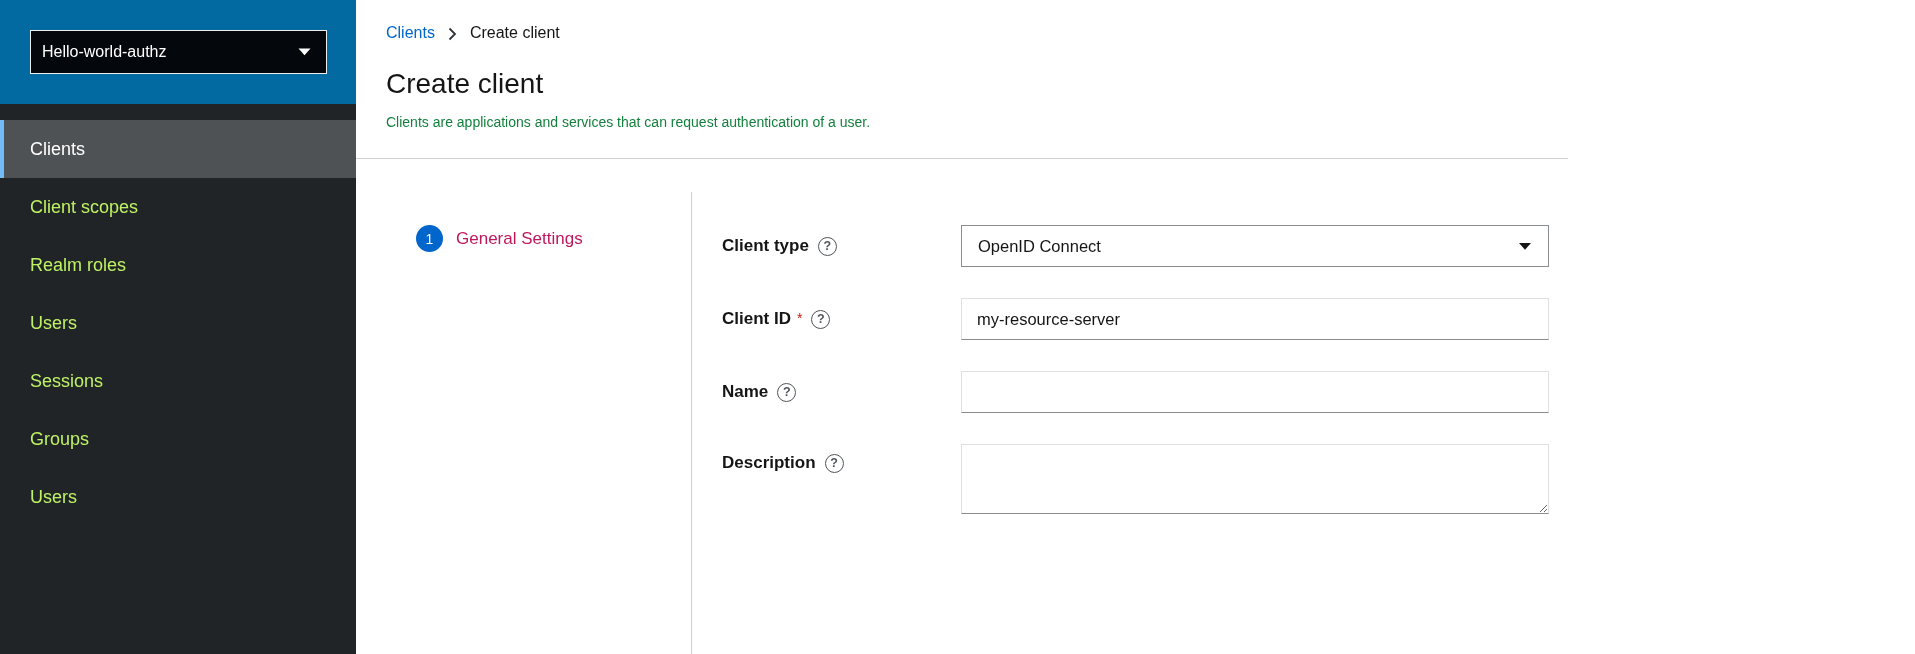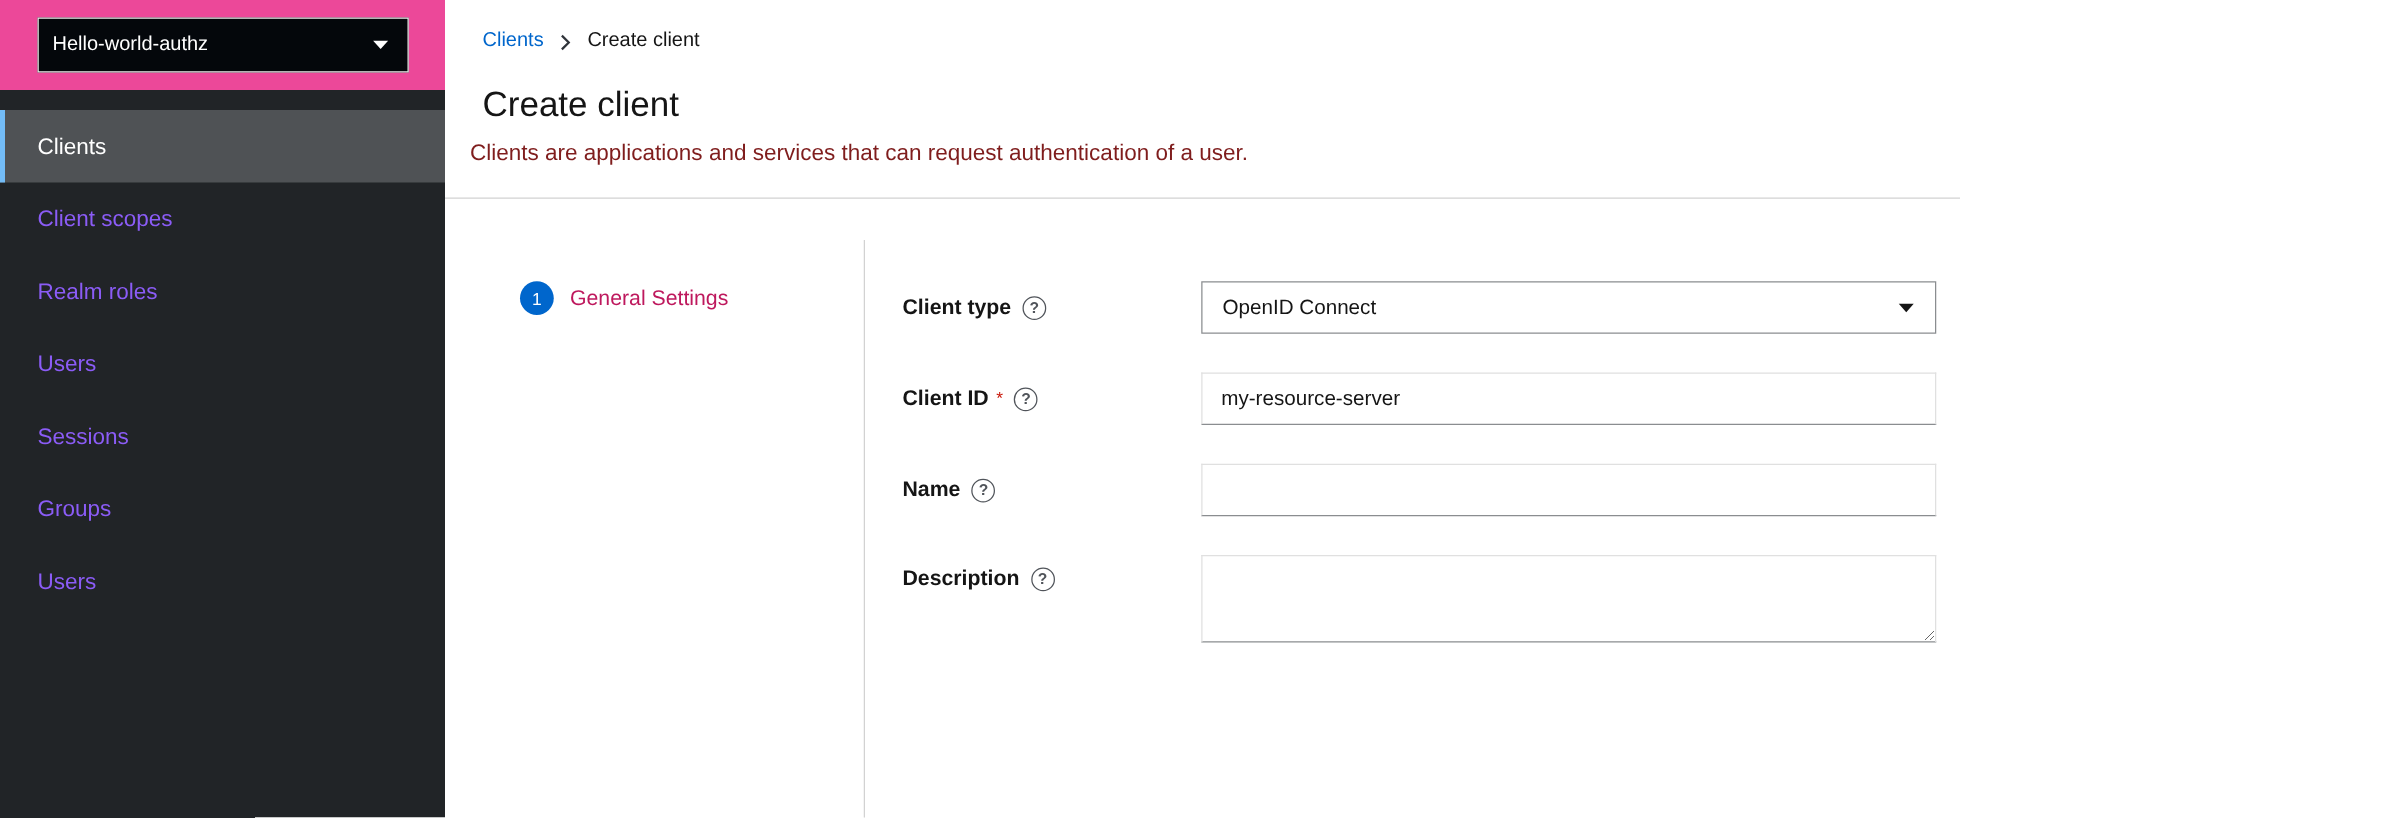--- a/index.html
+++ b/index.html
@@ -6,42 +6,42 @@
   html,body { margin:0; padding:0; }
   body {
     width:1915px; height:654px; overflow:hidden;
     font-family:"Liberation Sans", sans-serif;
     background:#ffffff; color:#151515;
     display:flex;
   }
 
   
   .sidebar { width:356px; min-width:356px; height:654px; background:#212427; display:flex; flex-direction:column; }
-  .sidebar-header { height:72px; background:#ec4899; display:flex; align-items:center; padding:0 29px 0 30px; }
+  .sidebar-header { height:104px; background:#0369a1; display:flex; align-items:center; padding:0 29px 0 30px; }
   .realm-selector {
     flex:1; height:44px; background:#04070b; border:1px solid #eeeeee;
     display:flex; align-items:center; justify-content:space-between;
     padding:0 15px 0 11px; cursor:pointer;
   }
   .realm-selector .realm-name { color:#ffffff; font-size:16px; }
   .nav-section-title { margin:24px 0 0 30px; color:#f5f5f5; font-size:16px; font-weight:500; line-height:20px; }
   .nav-list { margin-top:16px; display:flex; flex-direction:column; }
   .nav-item {
-    display:block; padding:17px 10px 17px 30px; color:#8b5cf6;
+    display:block; padding:17px 10px 17px 30px; color:#bef264;
     font-size:18px; line-height:24px; text-decoration:none; cursor:pointer;
   }
   .nav-item.selected { background:#4f5255; border-left:4px solid #73bcf7; padding-left:26px; color:#ffffff; }
 
   
   .main { width:1212px; min-width:1212px; }
   .breadcrumb { display:flex; align-items:center; gap:13px; margin:24px 0 0 30px; font-size:16px; }
   .breadcrumb a { color:#0066cc; text-decoration:none; cursor:pointer; }
   .breadcrumb-sep { display:inline-flex; align-items:center; margin-top:2px; }
   .page-title { margin:26px 0 0 30px; font-size:28px; line-height:32px; font-weight:500; color:#151515; }
-  .page-subtitle { margin:10px 0 0 20px; font-size:18px; line-height:24px; color:#7f1d1d; }
+  .page-subtitle { margin:10px 0 0 30px; font-size:14px; line-height:24px; color:#15803d; }
   .divider { margin-top:24px; border-bottom:1px solid #d2d2d2; width:100%; height:0; }
 
   .wizard { display:flex; margin-top:33px; height:464px; }
   .wizard-nav { width:336px; border-right:1px solid #d2d2d2; }
   .wizard-step { display:flex; align-items:center; gap:13px; margin:33px 0 0 60px; cursor:pointer; }
   .step-circle {
     width:27px; height:27px; border-radius:50%; background:#0066cc; color:#ffffff;
     font-size:14px; display:flex; align-items:center; justify-content:center; flex:none;
   }
   .step-label { color:#be185d; font-size:17px; }

